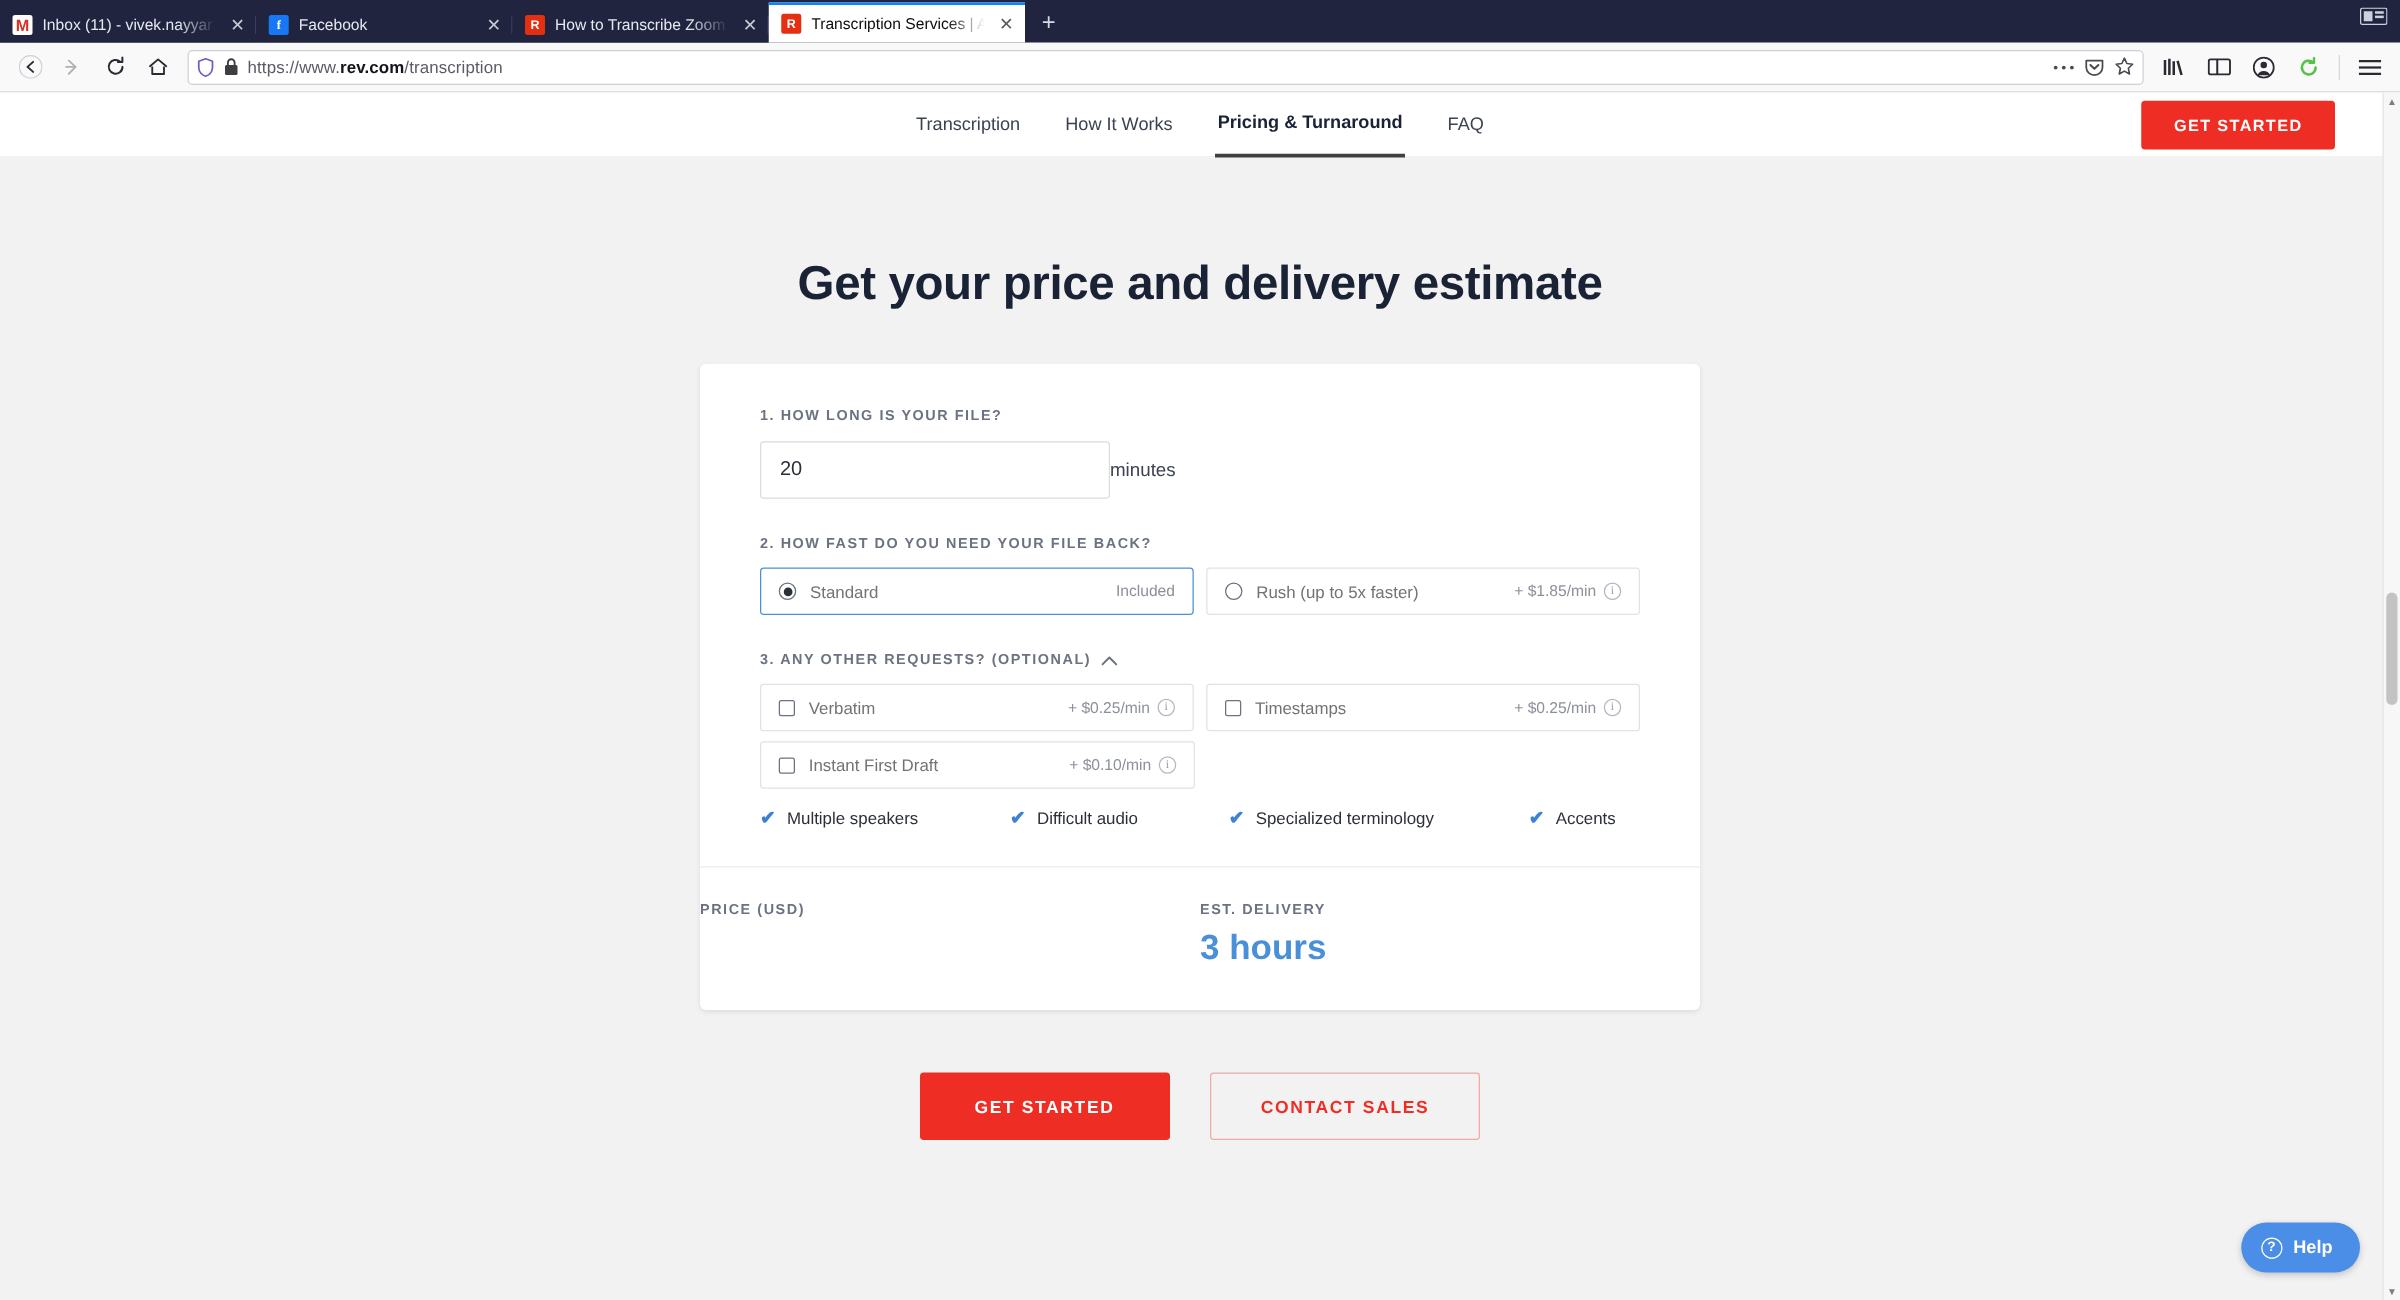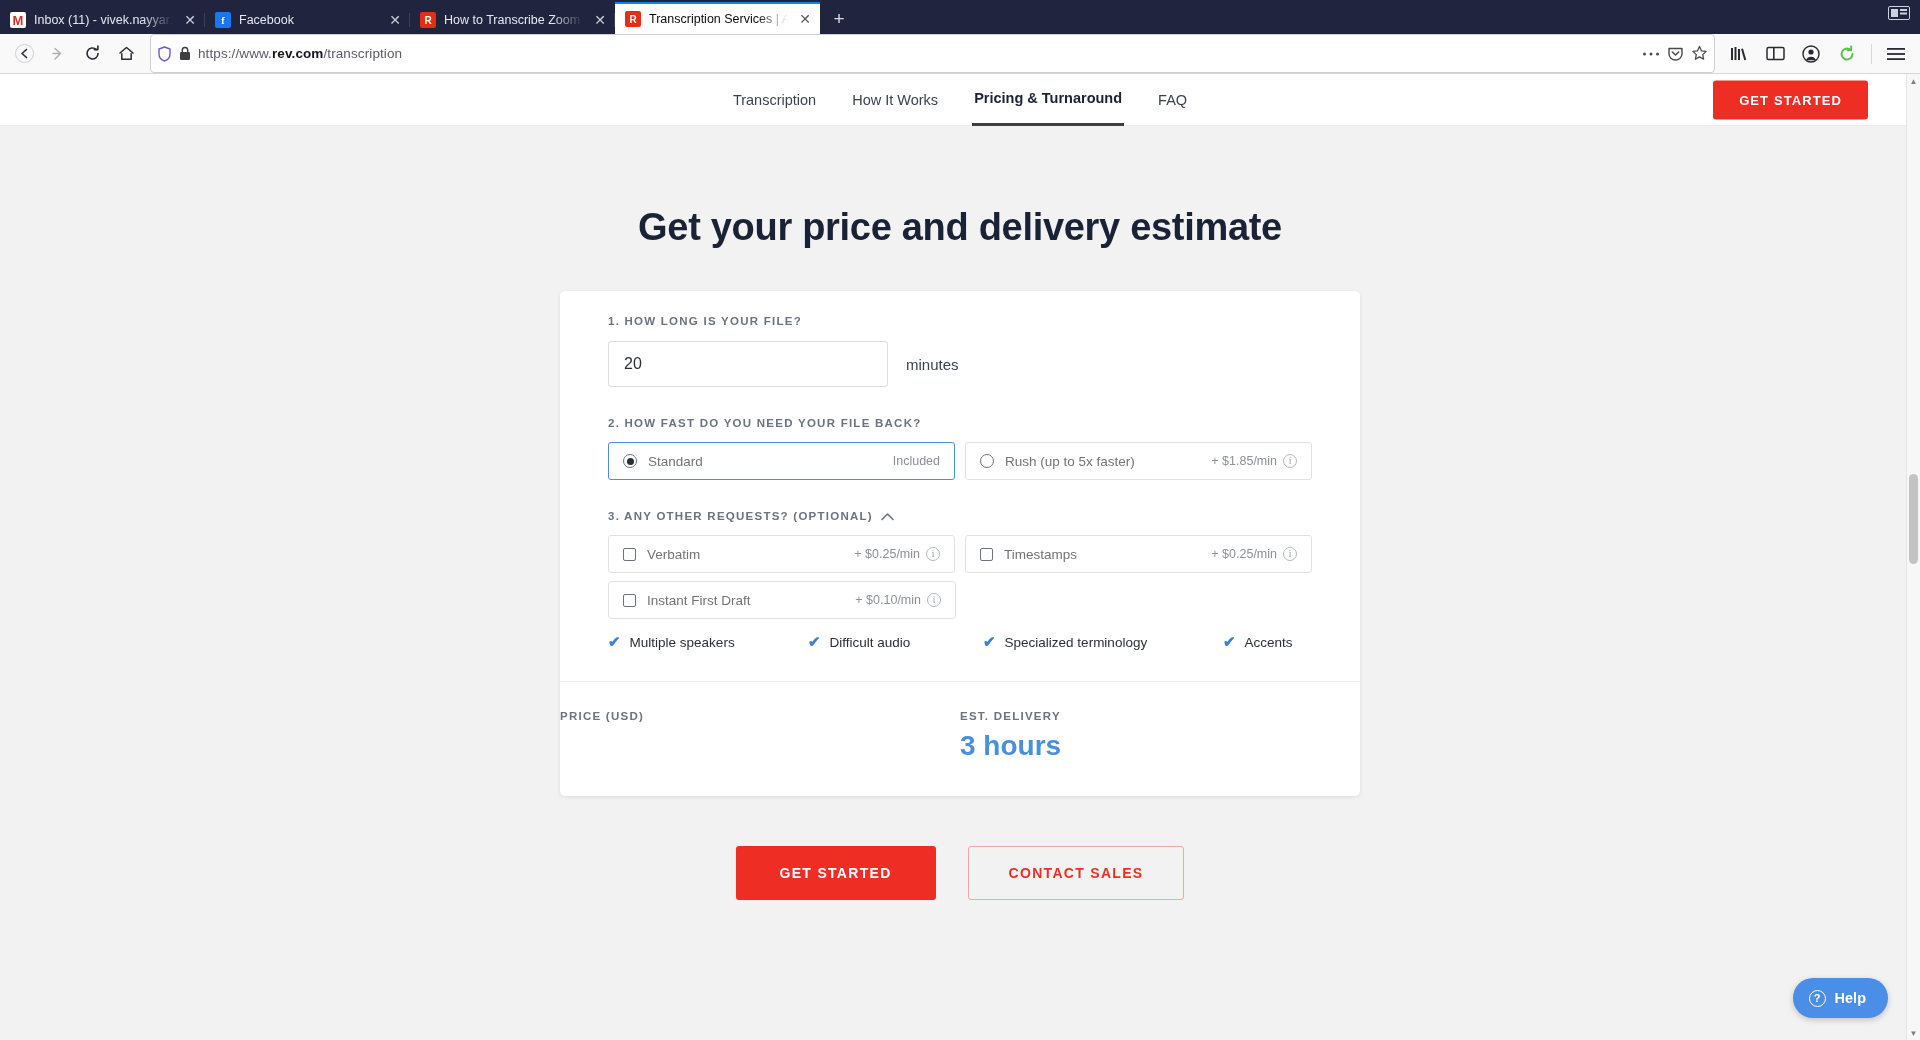--- a/index.html
+++ b/index.html
@@ -63,21 +63,21 @@
   .navbar {
     height: 40px; background: #f9f9fa; display: flex; align-items: center;
     padding: 0 8px; gap: 2px; flex: 0 0 40px; border-bottom: 1px solid #d7d7db;
   }
   .navbtn {
     width: 32px; height: 30px; display: flex; align-items: center;
     justify-content: center; color: #2b2a33; border-radius: 4px;
   }
   .navbtn.disabled { color: #b1b1b3; }
   .urlbar {
-    flex: 1; height: 39px; background: #fff; border: 1px solid #cfcfd8;
+    flex: 1; height: 28px; background: #fff; border: 1px solid #cfcfd8;
     border-radius: 4px; margin: 0 6px; display: flex; align-items: center;
     padding: 0 6px; gap: 7px;
   }
   .url-text { flex: 1; font-size: 13.5px; color: #5b5b66; letter-spacing: .1px; }
   .url-text b { color: #15141a; font-weight: 600; }
   .urlbar-icon { display: flex; align-items: center; color: #5b5b66; }
   .toolbar-icons { display: flex; align-items: center; gap: 4px; }
   .tb-ico { width: 32px; height: 30px; display: flex; align-items: center; justify-content: center; color: #2b2a33; }
   .tb-sep { width: 1px; height: 20px; background: #d7d7db; margin: 0 4px; }
 
@@ -103,28 +103,28 @@
 
   .page-title {
     text-align: center; font-size: 38px; color: #1a2236; font-weight: bold;
     margin-top: 80px; letter-spacing: -.3px;
   }
 
   .card {
     width: 800px; margin: 40px auto 0; background: #fff; border-radius: 5px;
     box-shadow: 0 1px 4px rgba(0,0,0,.09);
   }
-  .card-body { padding: 24px 48px 30px; margin-top: 42px; }
+  .card-body { padding: 36px 48px 30px; margin-top: 42px; }
   .sec-label {
     font-size: 11.5px; font-weight: bold; letter-spacing: 1.25px;
     color: #6b7280; text-transform: uppercase; display: flex;
     align-items: center; gap: 8px;
   }
 
-  .minutes-row { display: flex; align-items: center; gap: 18px; margin-top: 14px; }
+  .minutes-row { display: flex; align-items: center; margin-top: 14px; }
   .minutes-input {
     width: 280px; height: 46px; border: 1px solid #dcdcdc; border-radius: 3px;
     font-size: 16px; color: #2b2f38; padding: 0 15px;
     font-family: "Liberation Sans", sans-serif; background: #fff;
   }
   .minutes-unit { font-size: 15px; color: #3b4250; }
 
   .opt-grid { display: flex; gap: 10px; margin-top: 13px; }
   .opt {
     flex: 1; height: 38px; border: 1px solid #e2e2e2; border-radius: 3px;

